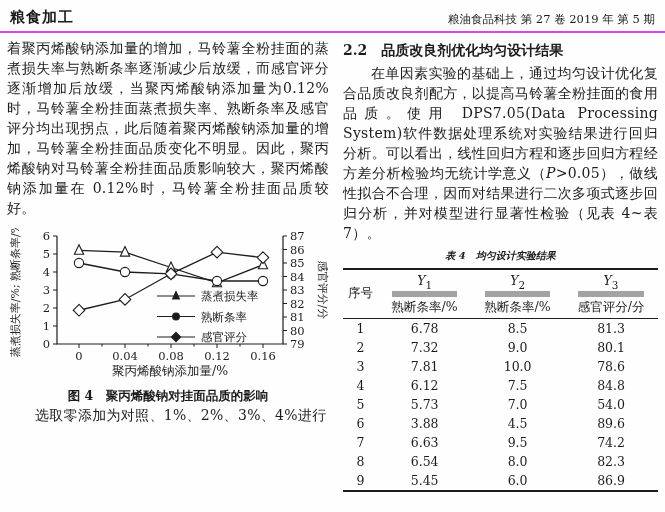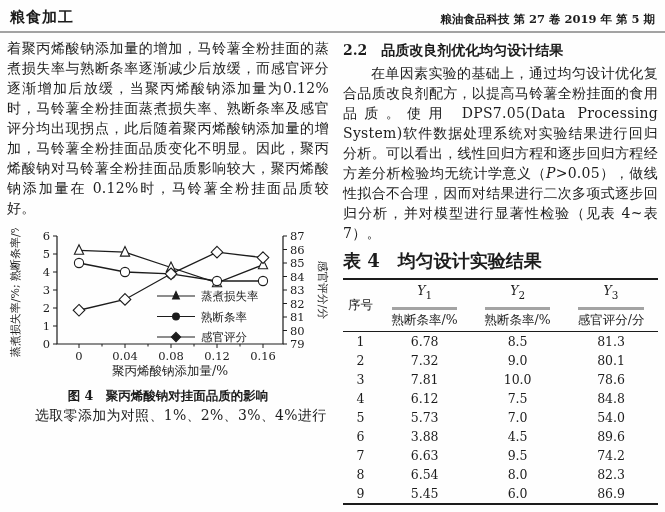--- a/index.html
+++ b/index.html
@@ -2,49 +2,49 @@
 <html><head>
 <meta charset="utf-8">
 <style>
   html,body{margin:0;padding:0;}
   body{
     width:665px;height:512px;overflow:hidden;background:#fefefe;color:#1c1c1c;
     font-family:"DejaVu Serif","Liberation Serif",serif;
   }
   .page-header{
     display:flex;justify-content:space-between;align-items:flex-end;
-    padding:8px 10px 4px 10px;border-bottom:2px solid #a3a3a3;
+    padding:8px 10px 4px 10px;border-bottom:2px solid #d946ef;
   }
   .header-left{font-size:15px;font-weight:bold;letter-spacing:1px;}
-  .header-right{font-size:11.5px;font-weight:bold;}
+  .header-right{font-size:11.5px;}
   .columns{display:flex;gap:14px;padding:0 7px;margin-top:5px;}
   .col{width:322px;}
   .body-text{
     font-size:14px;line-height:20px;text-align:justify;margin:0;
     letter-spacing:0.3px;
   }
   .indent{text-indent:2em;}
   figure{margin:10px 0 0 0;padding:0;}
   figcaption{
     text-align:center;font-weight:bold;font-size:12.5px;margin-top:8px;
   }
   .section-h2{font-size:14px;font-weight:bold;margin:0 0 0 0;line-height:24.6px;}
   .section-h3{font-size:14px;font-weight:normal;margin:14px 0 0 0;line-height:24.6px;}
   .section-h3 + .body-text{margin-top:2px;}
   .table-caption{
-    font-weight:bold;font-size:18px;margin:6px 0 5px 0;
+    text-align:center;font-weight:bold;font-size:10px;margin:6px 0 5px 0;font-style:italic;
   }
   table{
     width:100%;border-collapse:collapse;
     border-top:2px solid #1c1c1c;border-bottom:2px solid #1c1c1c;
     font-size:12.5px;
   }
   thead th{font-weight:normal;padding:2px 0;border-bottom:1.5px solid #1c1c1c;}
   thead tr:first-child th.ygroup{border-bottom:none;padding:3px 0 0 0;}
-  .yrule{display:block;border-bottom:3px solid #a3a3a3;margin:0 14px;padding-bottom:7px;}
+  .yrule{display:block;border-bottom:6px solid #a3a3a3;margin:0 14px;padding-bottom:1px;}
   .ysym{font-style:italic;}
   td{height:19px;text-align:center;padding:0;}
   th{text-align:center;}
   svg{display:block;}
   svg text{font-family:"DejaVu Serif","Liberation Serif",serif;fill:#1c1c1c;}
 </style>
 </head>
 <body>
 
 <div>

